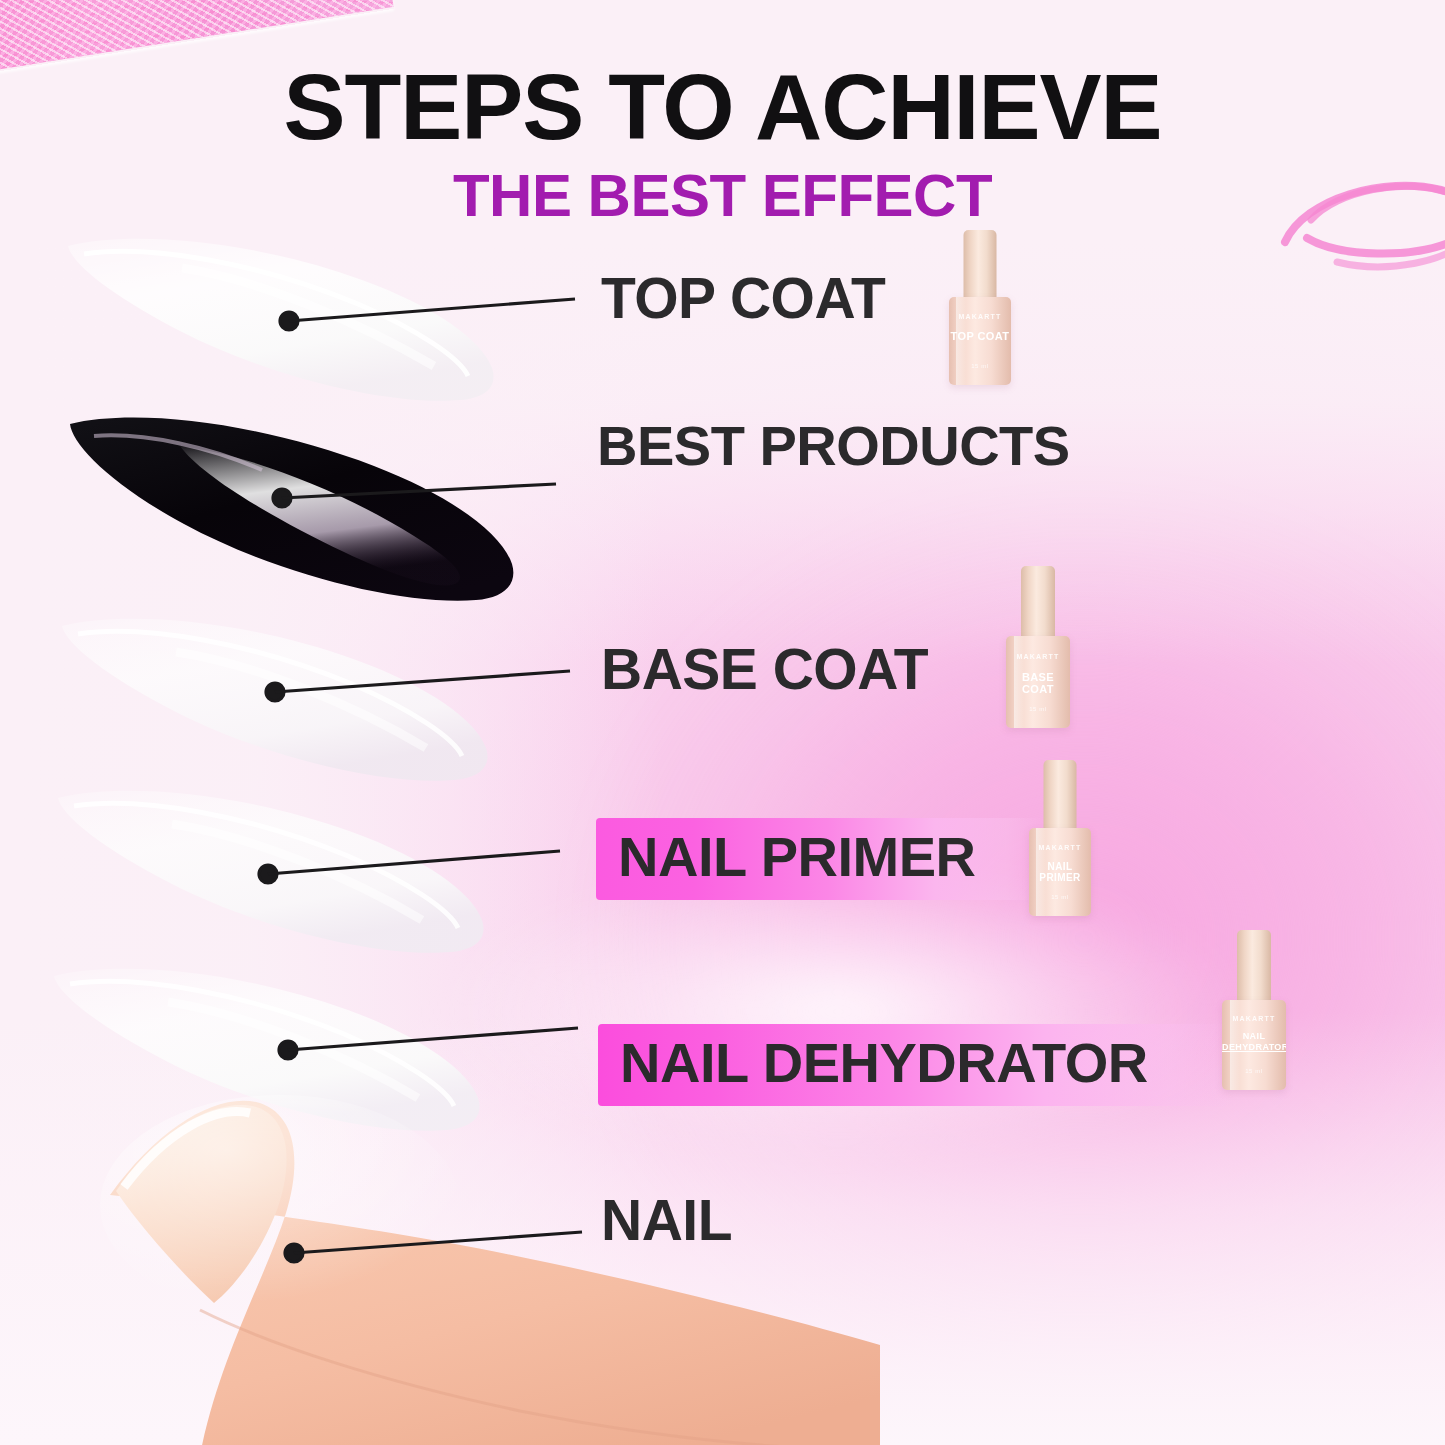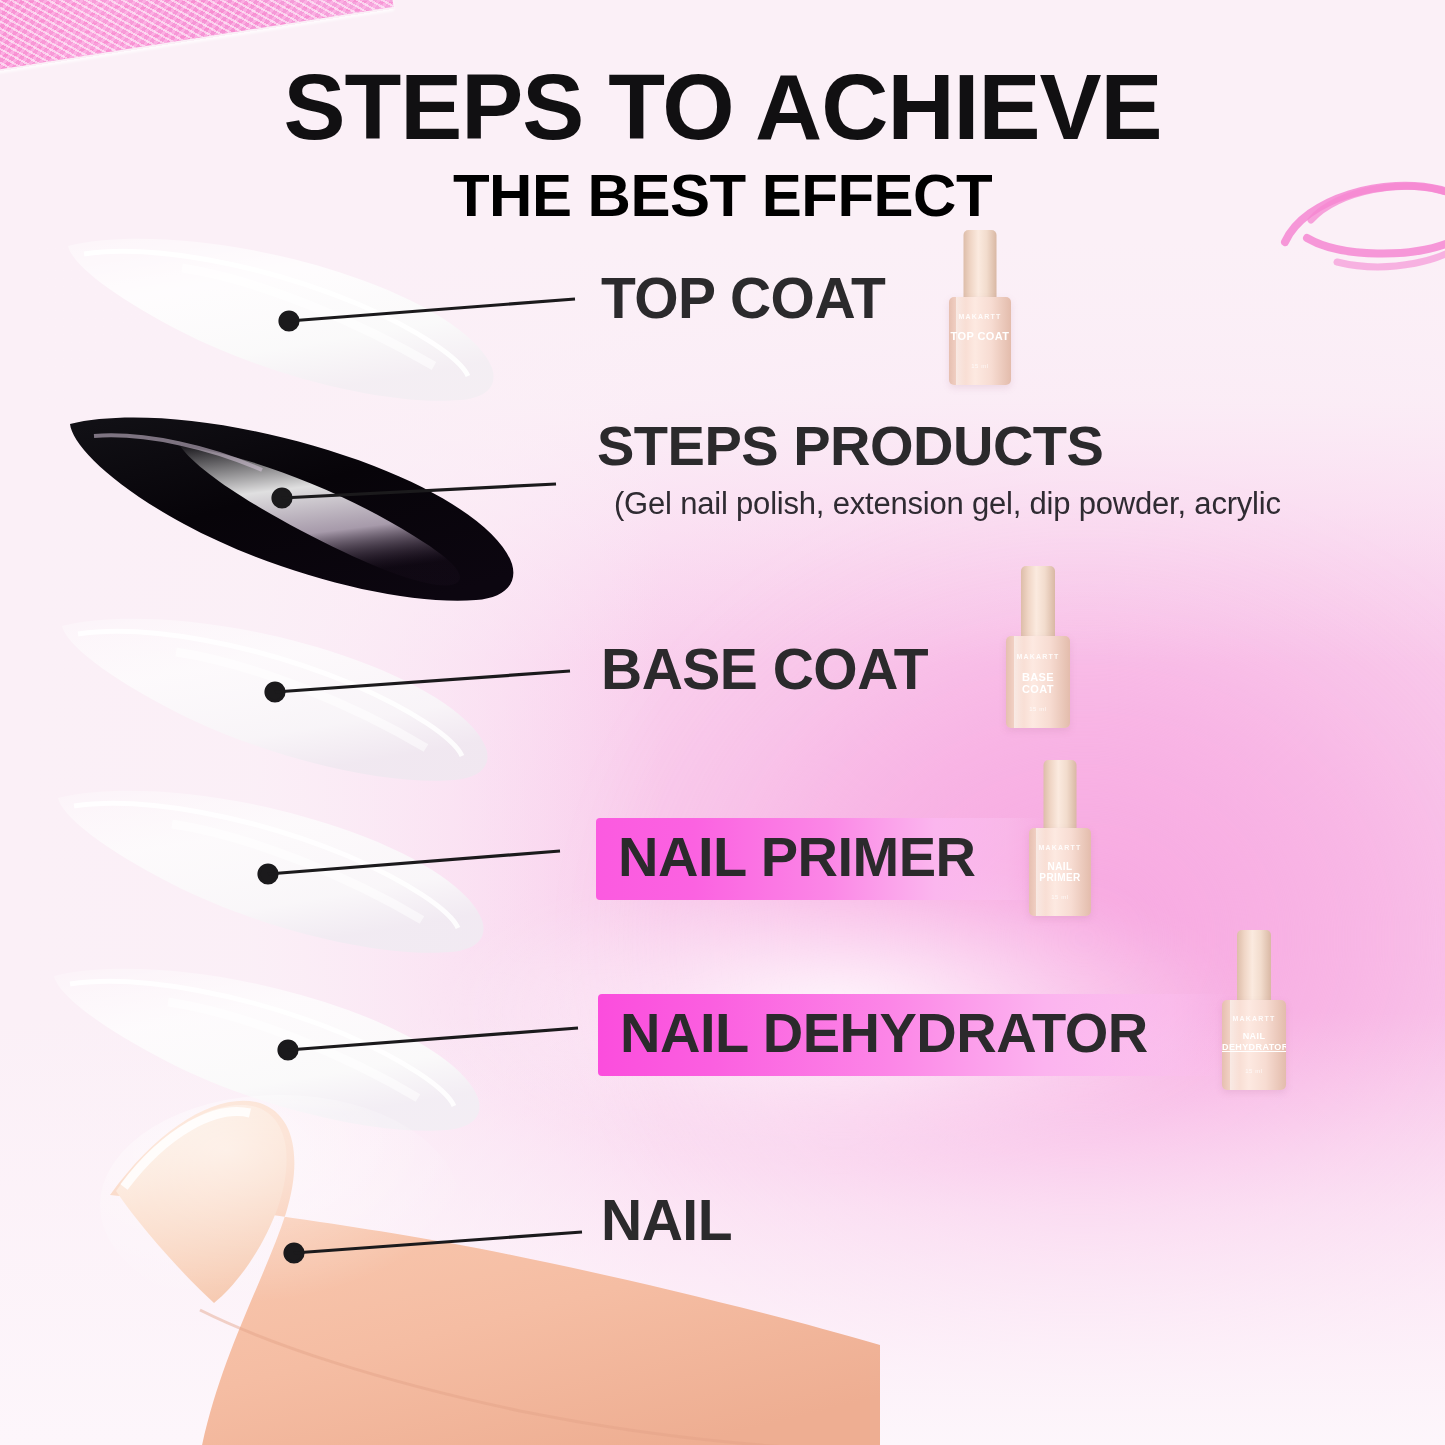--- a/index.html
+++ b/index.html
@@ -96,21 +96,21 @@
     background:linear-gradient(90deg,#fb4ddd 0%,#fb5fe0 18%,#fc86e7 46%,#fcb3ef 70%,rgba(252,190,241,0.4) 90%,rgba(252,190,241,0) 100%);
   }
 
   
   .headline{
     position:absolute;left:0;width:1445px;text-align:center;
     color:#111012;font-weight:700;
     font-family:"Liberation Sans", sans-serif;
   }
   .headline.h1{top:61px;font-size:93px;letter-spacing:-1px;line-height:1;}
-  .headline.h2{top:166px;font-size:60px;letter-spacing:-0.5px;line-height:1;color:#000000;}
+  .headline.h2{top:166px;font-size:60px;letter-spacing:-0.5px;line-height:1;color:#a21caf;}
 
   .sub{
     position:absolute;
     color:#2f2b32;font-size:31px;line-height:1.42;
     font-family:"Liberation Sans", sans-serif;
     font-weight:400;letter-spacing:-0.2px;
   }
 
   
   .bottle{position:absolute;}
@@ -306,30 +306,29 @@
       <circle cx="294" cy="1253" r="9"></circle>
       <line x1="294" y1="1253" x2="582" y2="1232"></line>
     </g>
   </svg>
 
   <div class="headline h1">STEPS TO ACHIEVE</div>
   <div class="headline h2">THE BEST EFFECT</div>
 
   <div class="label big" style="left:601px;top:270px;">TOP COAT</div>
 
-  <div class="label big" style="left:597px;top:418px;font-size:56px;">STEPS PRODUCTS</div>
-  <div class="sub" style="left:614px;top:482px;">(Gel nail polish, extension gel, dip powder, acrylic</div>
+  <div class="label big" style="left:597px;top:418px;font-size:56px;">BEST PRODUCTS</div>
 
   <div class="label big" style="left:601px;top:641px;">BASE COAT</div>
 
   <div class="hl hl-primer" style="left:596px;top:818px;width:410px;height:66px;">
     <span class="label mid">NAIL PRIMER</span>
   </div>
 
-  <div class="hl hl-dehy" style="left:598px;top:994px;width:600px;height:66px;">
+  <div class="hl hl-dehy" style="left:598px;top:1024px;width:600px;height:66px;">
     <span class="label mid">NAIL DEHYDRATOR</span>
   </div>
 
   <div class="label big" style="left:601px;top:1192px;">NAIL</div>
 
   <div class="bottle" style="left:940px;top:230px;width:80px;height:155px;">
     <div class="cap" style="width:33px;height:78px;"></div>
     <div class="body" style="width:62px;height:88px;top:67px;">
       <div class="gloss"></div>
       <div class="brand" style="top:16px;">MAKARTT</div>

